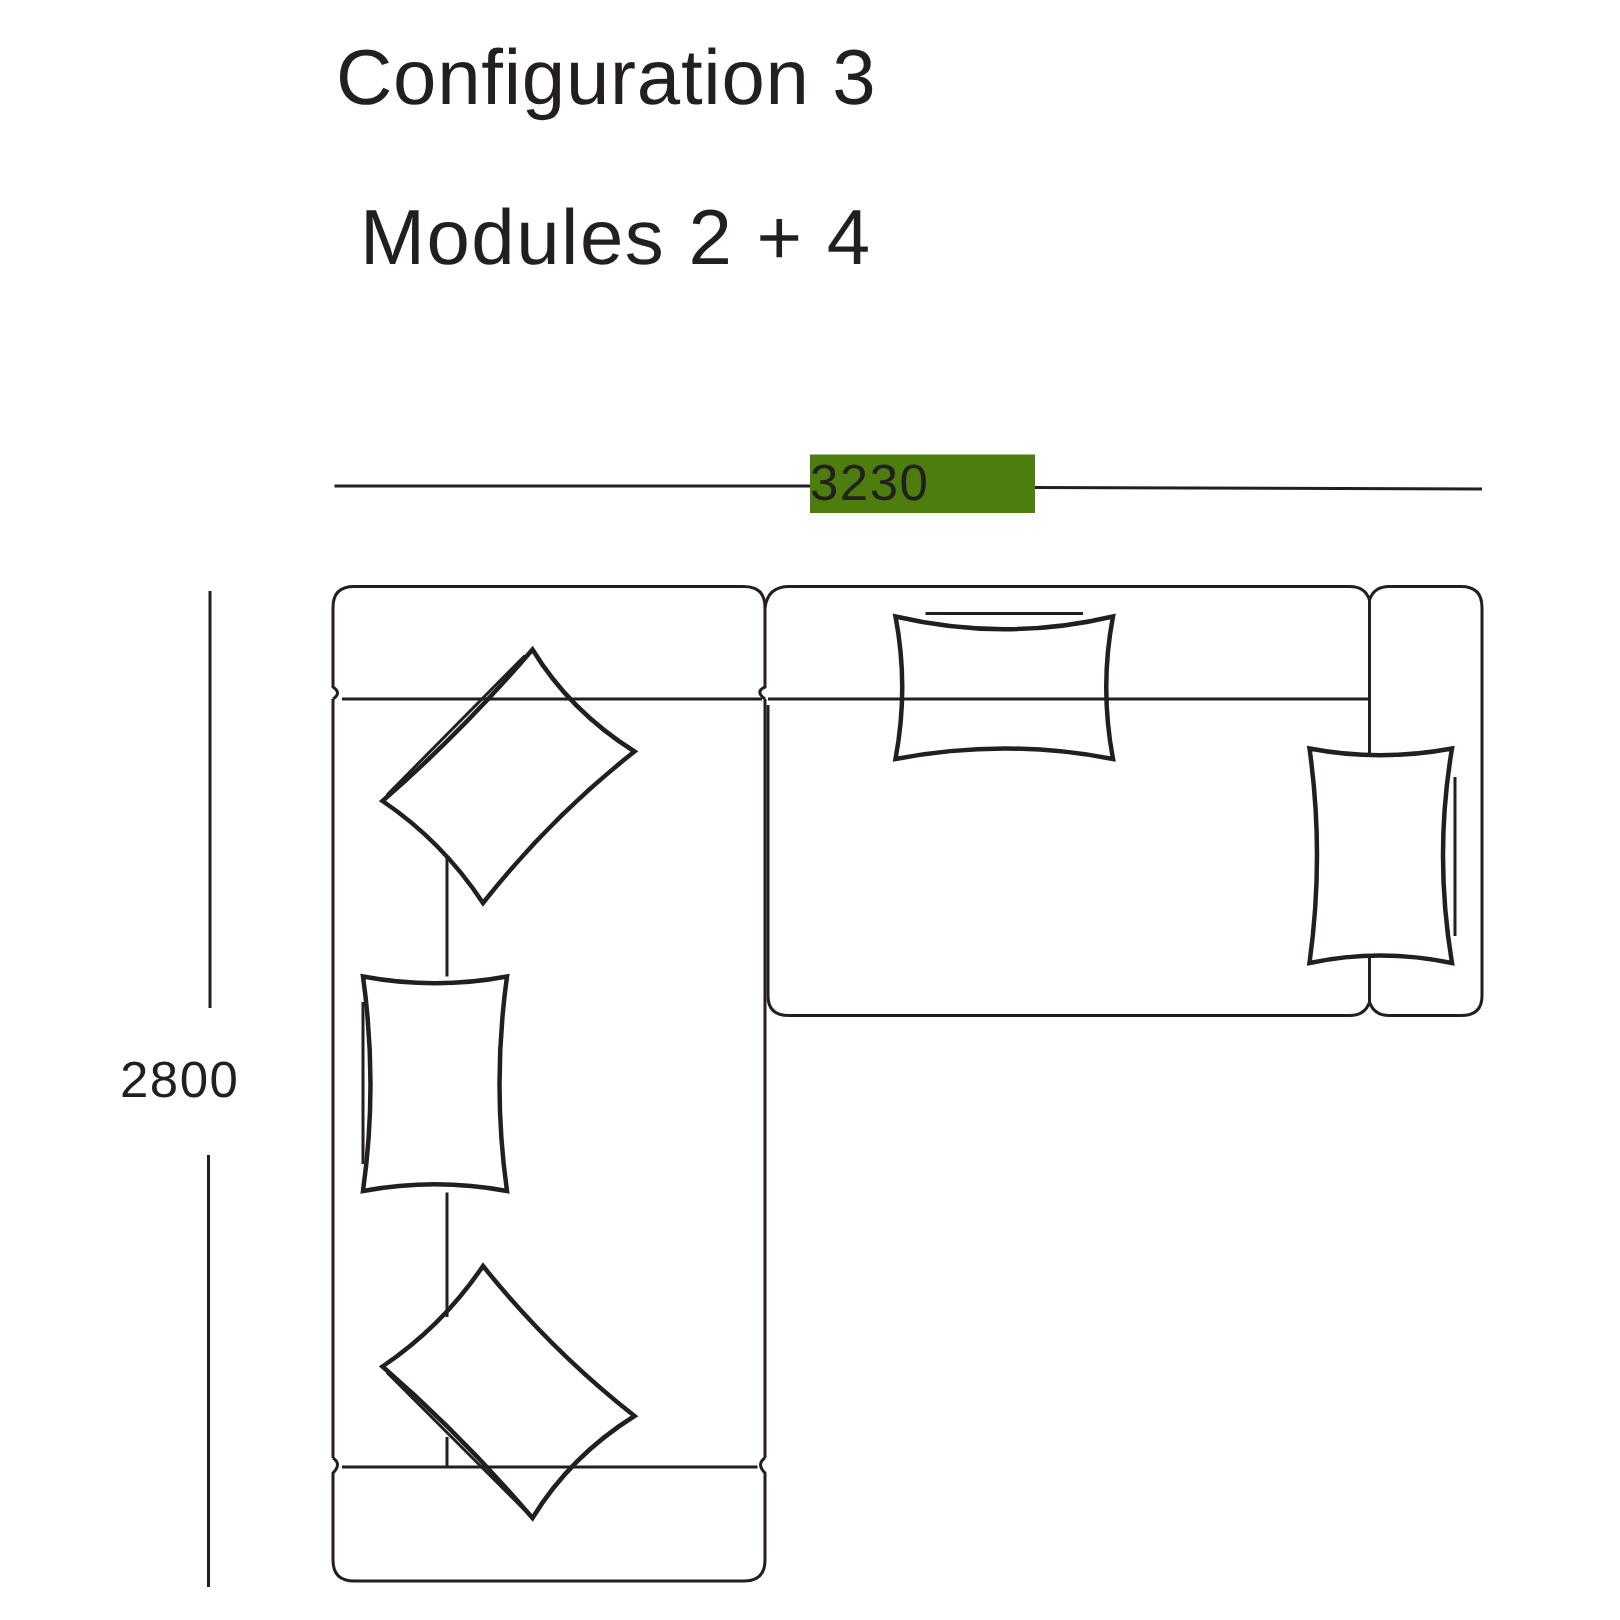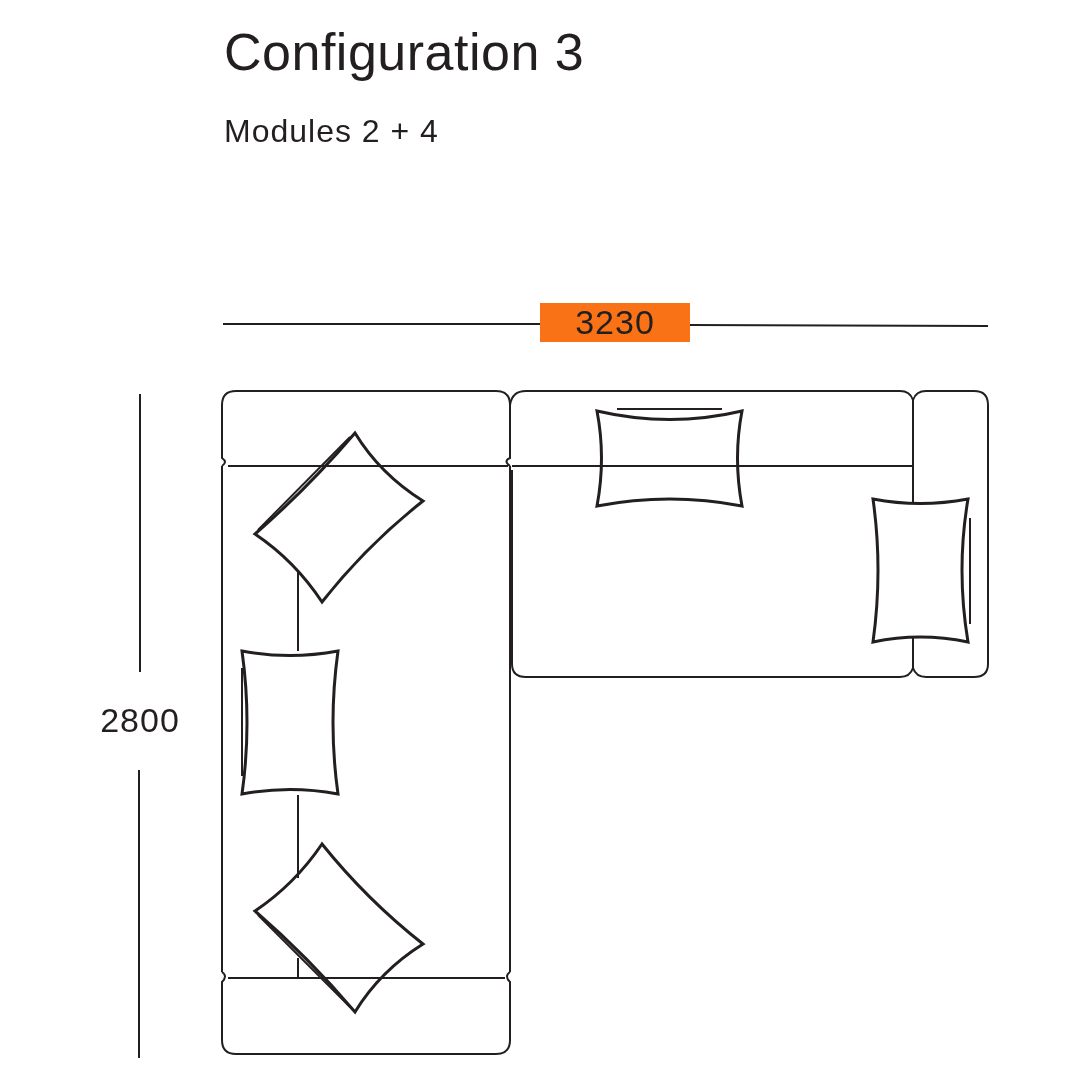--- a/index.html
+++ b/index.html
@@ -1,20 +1,20 @@
 <!DOCTYPE html>
 <html><head>
 <meta charset="utf-8">
 <style>
   html, body { margin:0; padding:0; background:#ffffff; }
   body { width:1080px; height:1080px; position:relative; overflow:hidden; font-family:"Liberation Sans", sans-serif; color:#231f20; }
   .title { position:absolute; left:224px; top:22px; font-size:52px; font-weight:normal; letter-spacing:0.5px; margin:0; }
-  .subtitle { position:absolute; left:224px; top:113px; font-size:32px; font-weight:normal; letter-spacing:1px; margin:0; }
-  .dim-w { position:absolute; left:540px; top:303px; width:150px; text-align:center; font-size:34px; letter-spacing:1px; background:#f97316; }
-  .dim-h { position:absolute; left:80px; top:701px; width:120px; text-align:center; font-size:34px; letter-spacing:1px; }
+  .subtitle { position:absolute; left:224px; top:113px; font-size:52px; font-weight:normal; letter-spacing:1px; margin:16px; }
+  .dim-w { position:absolute; left:540px; top:303px; width:150px; text-align:left; font-size:34px; letter-spacing:1px; background:#4d7c0f; }
+  .dim-h { position:absolute; left:80px; top:701px; width:120px; text-align:left; font-size:34px; letter-spacing:1px; }
   svg.plan { position:absolute; left:0; top:0; }
   svg.plan path, svg.plan line, svg.plan rect { fill:none; stroke:#231f20; }
 </style>
 </head>
 <body>
 
 <h1 class="title">Configuration 3</h1>
 <h2 class="subtitle">Modules 2 + 4</h2>
 
 <svg class="plan" width="1080" height="1080" viewBox="0 0 1080 1080">

